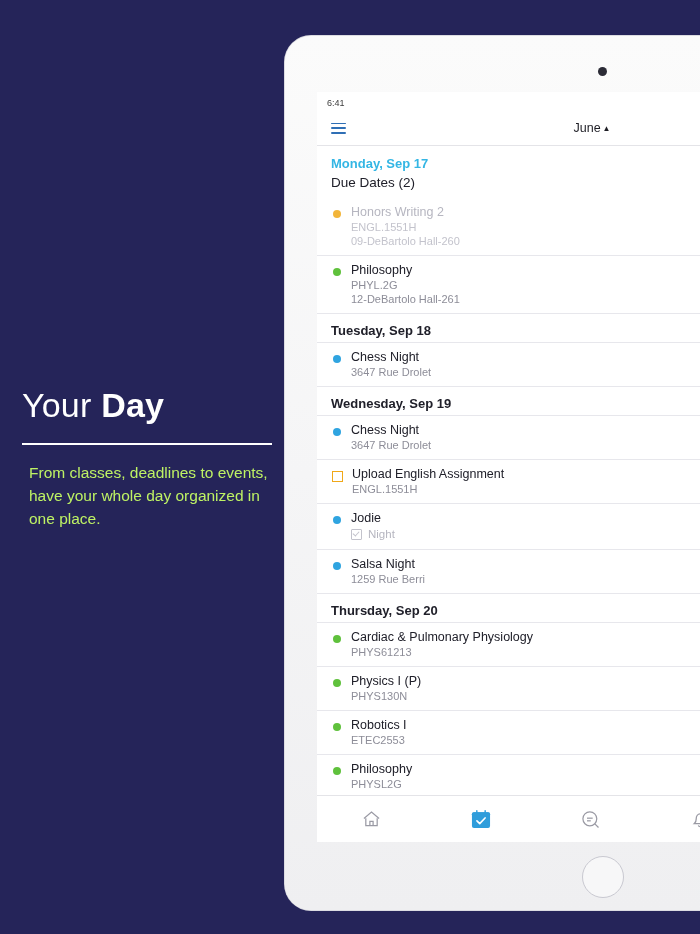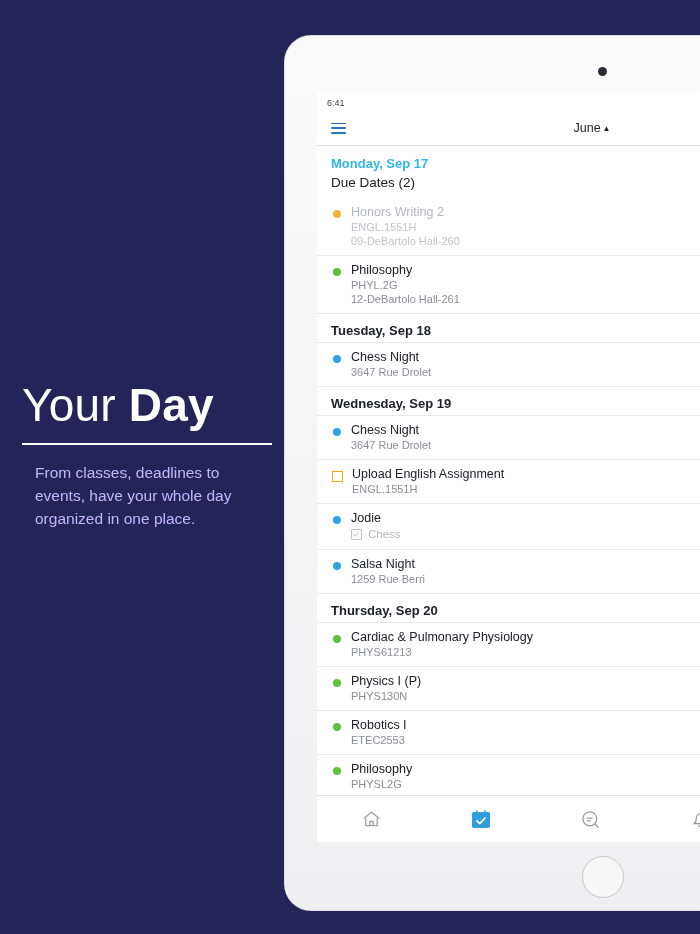--- a/index.html
+++ b/index.html
@@ -17,42 +17,42 @@
 
   
   .promo {
     position: absolute;
     left: 22px;
     top: 385px;
     width: 260px;
     color: #ffffff;
   }
   .promo-title {
-    font-size: 46px;
+    font-size: 34px;
     line-height: 40px;
     font-weight: 300;
     letter-spacing: 0.2px;
     margin: 0;
     white-space: nowrap;
   }
   .promo-title b {
     font-weight: 700;
   }
   .promo-rule {
     width: 250px;
     height: 2px;
     background: #ffffff;
     margin: 18px 0 16px 0;
   }
   .promo-sub {
     font-size: 15.5px;
     line-height: 23px;
     font-weight: 400;
-    margin: 13px;
-    color: #c4b5fd;
+    margin: 7px;
+    color: #bef264;
   }
 
   
   .device {
     position: absolute;
     left: 285px;
     top: 36px;
     width: 470px;
     height: 874px;
     background: #f2f2f2;
@@ -339,21 +339,21 @@
             <div class="row-title">Upload English Assignment</div>
             <div class="row-sub">ENGL.1551H</div>
           </div>
         </div>
         <div class="row">
           <div class="dot" style="background: rgb(47, 164, 224);"></div>
           <div class="row-body">
             <div class="row-title">Jodie</div>
             <div class="checkrow">
               <span class="checkbox"></span>
-              <span>Chess</span>
+              <span>Night</span>
             </div>
           </div>
         </div>
         <div class="row">
           <div class="dot" style="background: rgb(47, 164, 224);"></div>
           <div class="row-body">
             <div class="row-title">Salsa Night</div>
             <div class="row-sub">1259 Rue Berri</div>
           </div>
         </div>

